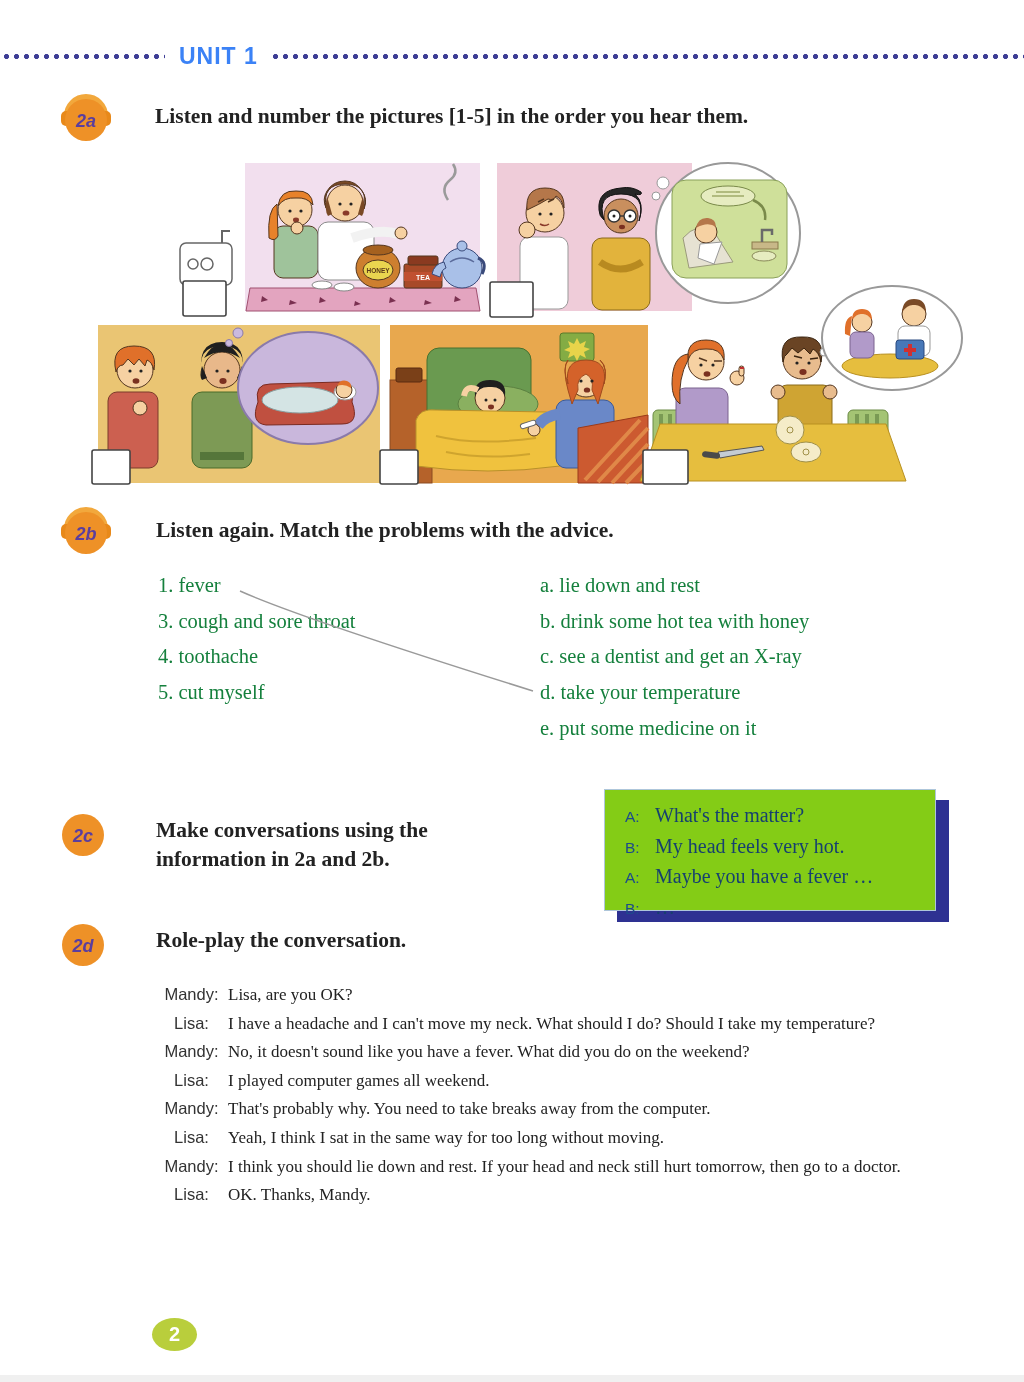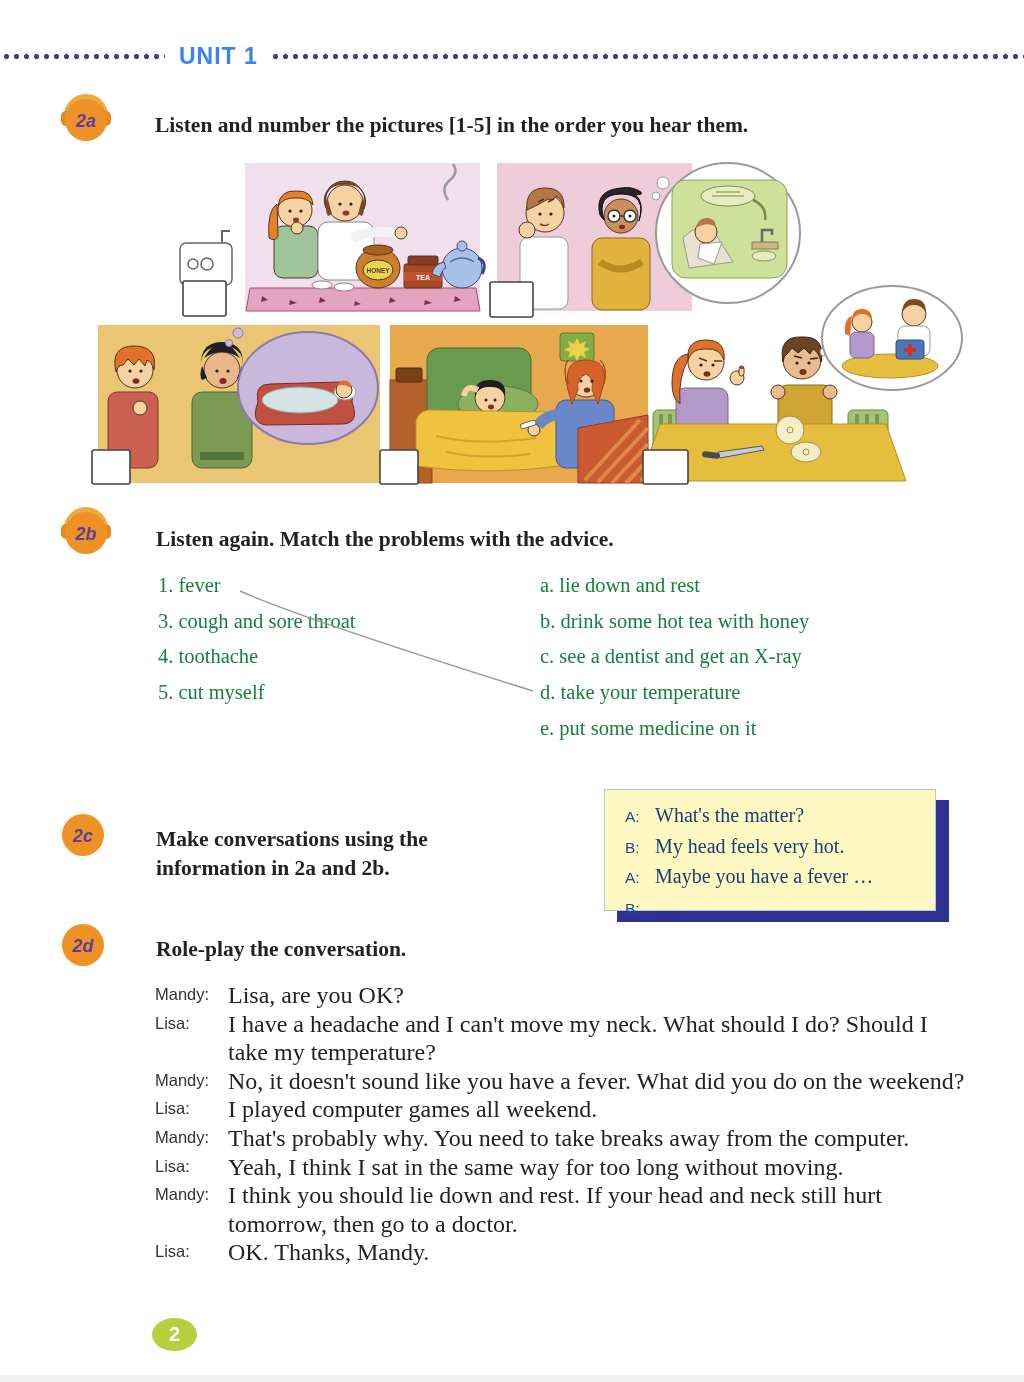--- a/index.html
+++ b/index.html
@@ -4,36 +4,36 @@
 <style>
   html,body{margin:0;padding:0;background:#fff;}
   .page{position:relative;width:1024px;height:1382px;background:#ffffff;overflow:hidden;
         font-family:"Liberation Serif",serif;color:#2a2a2a;}
   .dots{position:absolute;height:8px;
         background-image:radial-gradient(circle at 3.5px 3.5px,#3d3d95 2.2px,rgba(0,0,0,0) 2.9px);
         background-size:10px 8px;background-repeat:repeat-x;}
   .unit-label{position:absolute;left:179px;top:43px;font-family:"Liberation Sans",sans-serif;
         font-weight:bold;font-size:23px;color:#3b82f6;letter-spacing:1px;}
   .badge{position:absolute;width:56px;height:56px;}
-  .instr{position:absolute;font-weight:bold;font-size:21.5px;color:#222;margin-top:9px;}
+  .instr{position:absolute;font-weight:bold;font-size:21.5px;color:#222;}
   .list-col{position:absolute;font-size:20.5px;color:#15803d;}
   .list-col .row{height:35.7px;}
   .match-svg{position:absolute;left:0;top:560px;pointer-events:none;}
   .pics{position:absolute;left:0;top:156px;}
   .dlg-shadow{position:absolute;left:617px;top:800px;width:332px;height:122px;background:#2e3192;}
-  .dlg-box{position:absolute;left:604px;top:789px;width:332px;height:122px;background:#fef9c3;
+  .dlg-box{position:absolute;left:604px;top:789px;width:332px;height:122px;background:#84cc16;
         border:1px solid #aec6da;box-sizing:border-box;padding:11px 0 0 20px;}
   .dlg-row{line-height:28.5px;font-size:20px;color:#16406f;}
   .dlg-row .spk{display:inline-block;width:30px;font-family:"Liberation Sans",sans-serif;
         font-size:15.5px;color:#1c4a8c;}
   .convo{position:absolute;left:155px;top:981px;width:812px;}
   .convo .turn{display:flex;}
   .convo .spk{width:73px;flex:none;font-family:"Liberation Sans",sans-serif;font-size:16.5px;
-        color:#333;padding-top:4px;}
-  .convo .txt{flex:1;font-size:24px;line-height:28.6px;color:#222;}
+        color:#333;padding-top:4px;text-align:center;}
+  .convo .txt{flex:1;font-size:17px;line-height:28.6px;color:#222;}
   .page-oval{position:absolute;left:152px;top:1318px;width:45px;height:33px;border-radius:50%;
         background:#b9ce3c;color:#fff;font-family:"Liberation Sans",sans-serif;font-weight:bold;
         font-size:20px;display:flex;align-items:center;justify-content:center;}
   .bottom-edge{position:absolute;left:0;top:1375px;width:1024px;height:7px;background:#f0f0f0;}
 </style>
 </head>
 <body>
 
 <div class="page">
 

